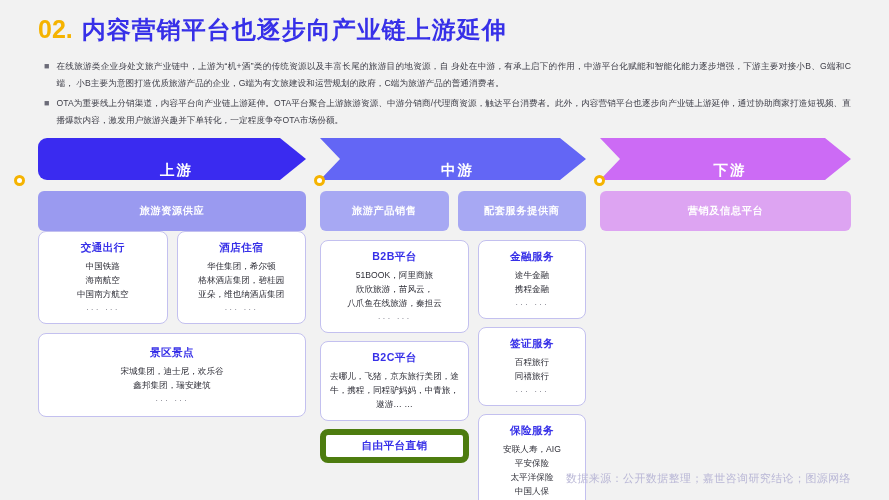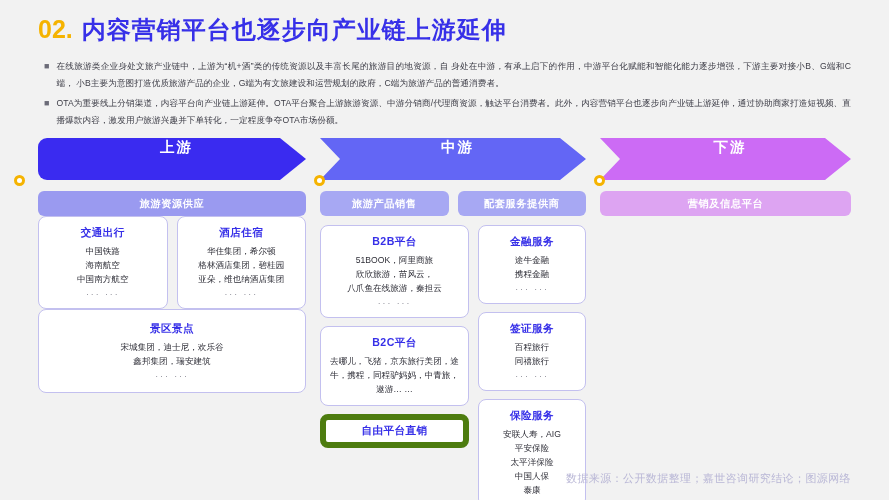--- a/index.html
+++ b/index.html
@@ -66,21 +66,21 @@
     gap: 14px;
   }
   .col-up   { width: 268px; }
   .col-mid  { width: 266px; }
   .col-down { width: 251px; }
 
   
   .banner {
     height: 42px;
     display: flex;
-    align-items: flex-start;
+    align-items: flex-end;
     justify-content: center;
     color: #ffffff;
     font-size: 14.5px;
     font-weight: bold;
     letter-spacing: 2px;
     position: relative;
     padding-left: 29px;
   }
   .banner-up {
     background: #3a2bf0;
@@ -109,21 +109,21 @@
   }
   .marker-wrap { display: flex; justify-content: center; }
   .marker-up   { margin-left: -24px; }
   .marker-mid  { margin-left: -6px; }
   .marker-down { margin-left: -6px; }
 
   
   .subhead-row { display: flex; gap: 9px; margin-top: 5px; }
   .subhead {
     flex: 1;
-    height: 25px;
+    height: 40px;
     border-radius: 6px;
     display: flex;
     align-items: center;
     justify-content: center;
     color: #ffffff;
     font-size: 10.2px;
     font-weight: bold;
     letter-spacing: 0.6px;
   }
   .sub-blue   { background: #9a9af0; }
@@ -153,21 +153,21 @@
   .card-ellipsis {
     font-size: 8.6px;
     color: #8a8a95;
     letter-spacing: 2px;
     margin-top: 3px;
   }
 
   
   .up-top { display: flex; gap: 9px; }
   .up-top .card { flex: 1; min-height: 88px; }
-  .up-bottom { margin-top: 0; border-radius: 32px; }
+  .up-bottom { margin-top: 9px; border-radius: 32px; }
   .up-bottom .card { min-height: 84px; display: flex; flex-direction: column; justify-content: center; }
 
   
   .mid-wrap { display: flex; gap: 9px; margin-top: 9px; }
   .mid-left { width: 149px; display: flex; flex-direction: column; gap: 8px; }
   .mid-right { width: 108px; display: flex; flex-direction: column; gap: 8px; }
   .mid-left .card-b2b { min-height: 84px; }
   .mid-left .card-b2c { min-height: 78px; }
   .card-plain {
     background: #ffffff;

